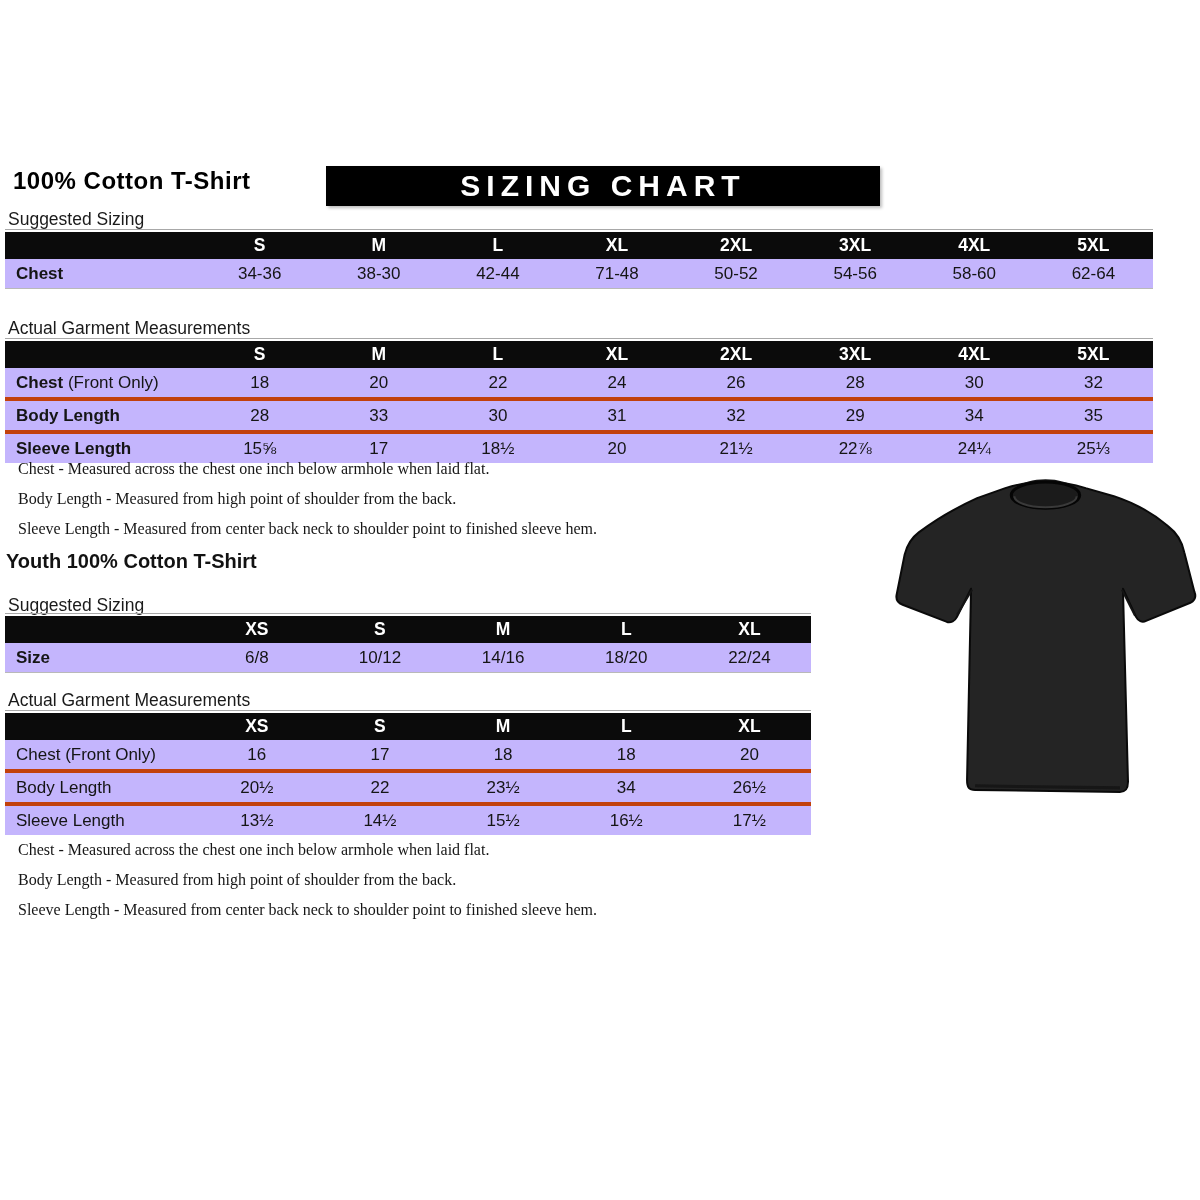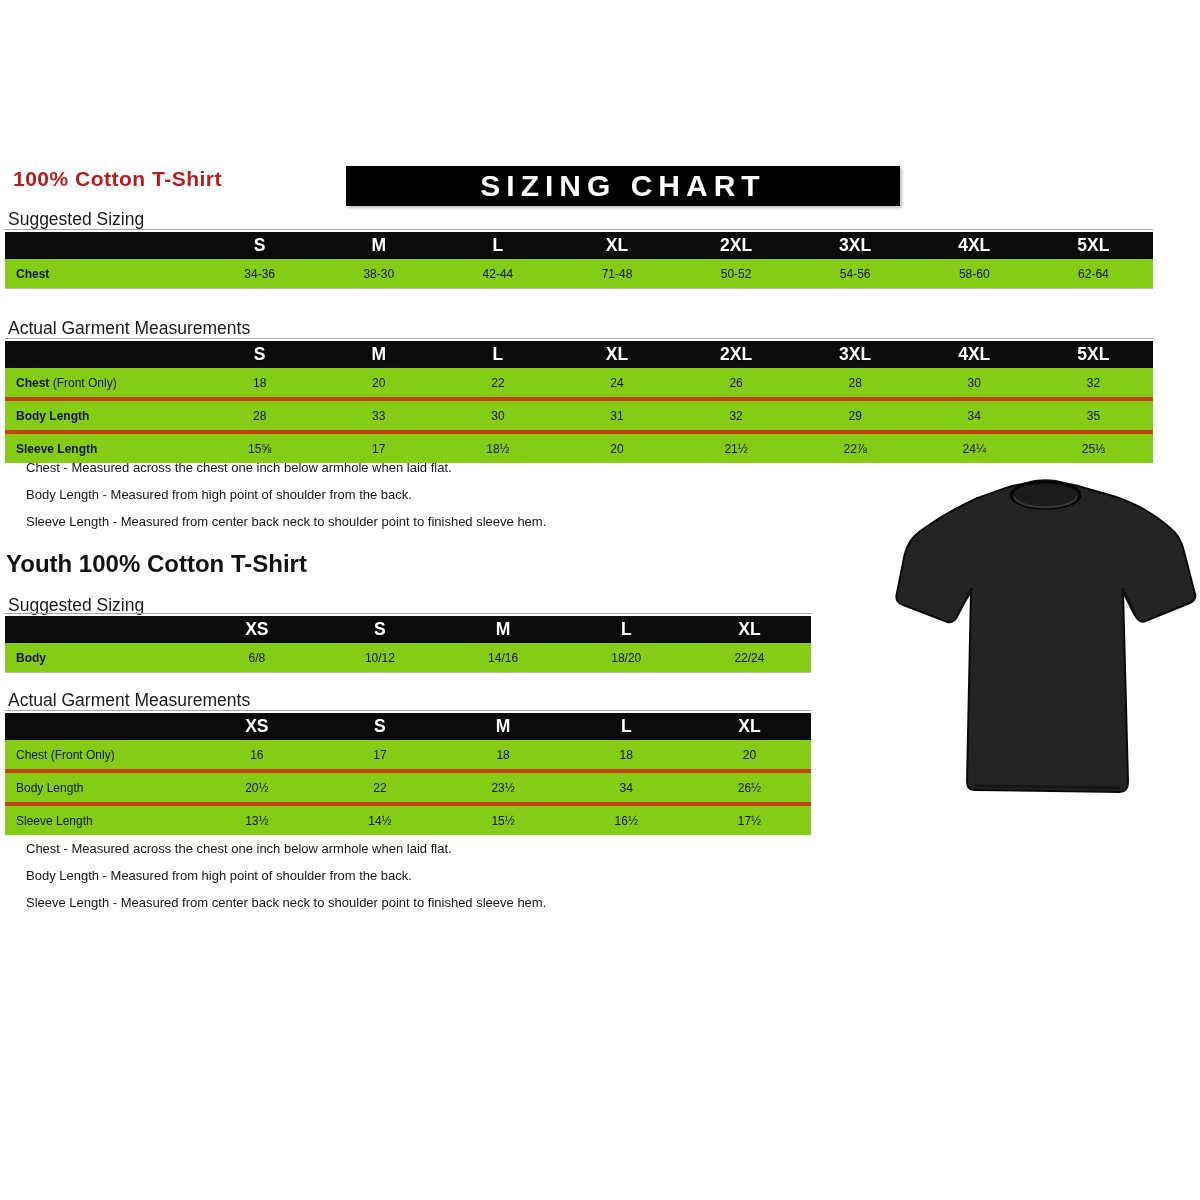--- a/index.html
+++ b/index.html
@@ -1,52 +1,52 @@
 <!DOCTYPE html>
 <html><head>
 <meta charset="utf-8">
 <style>
   html,body{margin:0;padding:0;background:#fff;}
   #canvas{
     position:relative;width:1200px;height:1200px;background:#ffffff;overflow:hidden;
     font-family:"Liberation Sans", sans-serif;color:#111;
   }
   .abs{position:absolute;}
-  .main-title{font-size:21px;font-weight:bold;color:#b91c1c;letter-spacing:0.5px;text-align:right;}
+  .main-title{font-size:24px;font-weight:bold;color:#000000;letter-spacing:0.5px;text-align:right;}
   .banner{
     background:#000;color:#fff;text-align:center;
     font-size:30px;font-weight:bold;letter-spacing:6px;
     line-height:40px;height:40px;box-shadow:2px 2px 3px #bdbdbd;
   }
   .section-label{font-size:17.5px;color:#1a1a1a;}
   .tablewrap{border-top:1px solid #a8a8a8;padding-top:2px;}
   table.size-table{border-collapse:collapse;table-layout:fixed;width:100%;}
   table.size-table th{
     background:#0b0b0b;color:#fff;font-weight:bold;font-size:17.5px;
     height:27px;text-align:center;padding:0;
   }
   table.size-table td{
-    font-size:12px;height:29px;text-align:center;padding:0;color:#151515;
-    background:#84cc16;
+    font-size:17px;height:29px;text-align:center;padding:0;color:#151515;
+    background:#c4b5fd;
   }
   table.size-table td.rowlabel{text-align:left;padding-left:11px;}
   table.size-table tbody tr{border-bottom:4px solid #c2410c;}
   table.size-table tbody tr:last-child{border-bottom:none;}
   table.suggested tbody tr:last-child{border-bottom:1px solid #b9b9b9;}
-  .notes p{margin:0 0 12px 12px;font-size:13px;color:#161616;}
-  .youth-title{font-size:24px;font-weight:bold;color:#121212;}
+  .notes p{margin:0 0 12px 4px;font-size:16px;color:#161616;font-family:Liberation Serif, serif;}
+  .youth-title{font-size:20px;font-weight:bold;color:#121212;}
 </style>
 </head>
 <body>
 
 <div id="canvas">
 
   <div class="abs main-title" style="left:13px;top:167px;">100% Cotton T-Shirt</div>
 
-  <div class="abs banner" style="left:346px;top:166px;width:554px;">SIZING CHART</div>
+  <div class="abs banner" style="left:326px;top:166px;width:554px;">SIZING CHART</div>
 
   <div class="abs section-label" style="left:8px;top:209px;">Suggested Sizing</div>
 
   <div class="abs tablewrap" style="left:5px;top:229px;width:1148px;">
     <table class="size-table suggested">
         <colgroup>
           <col style="width: 195px;">
           <col style="width: 119px;">
           <col style="width: 119px;">
           <col style="width: 119px;">
@@ -176,21 +176,21 @@
             <th></th>
             <th>XS</th>
             <th>S</th>
             <th>M</th>
             <th>L</th>
             <th>XL</th>
           </tr>
         </thead>
         <tbody>
           <tr>
-            <td class="rowlabel"><span style="font-weight: bold;">Body</span></td>
+            <td class="rowlabel"><span style="font-weight: bold;">Size</span></td>
             <td>6/8</td>
             <td>10/12</td>
             <td>14/16</td>
             <td>18/20</td>
             <td>22/24</td>
           </tr>
         </tbody>
       </table>
   </div>
 

